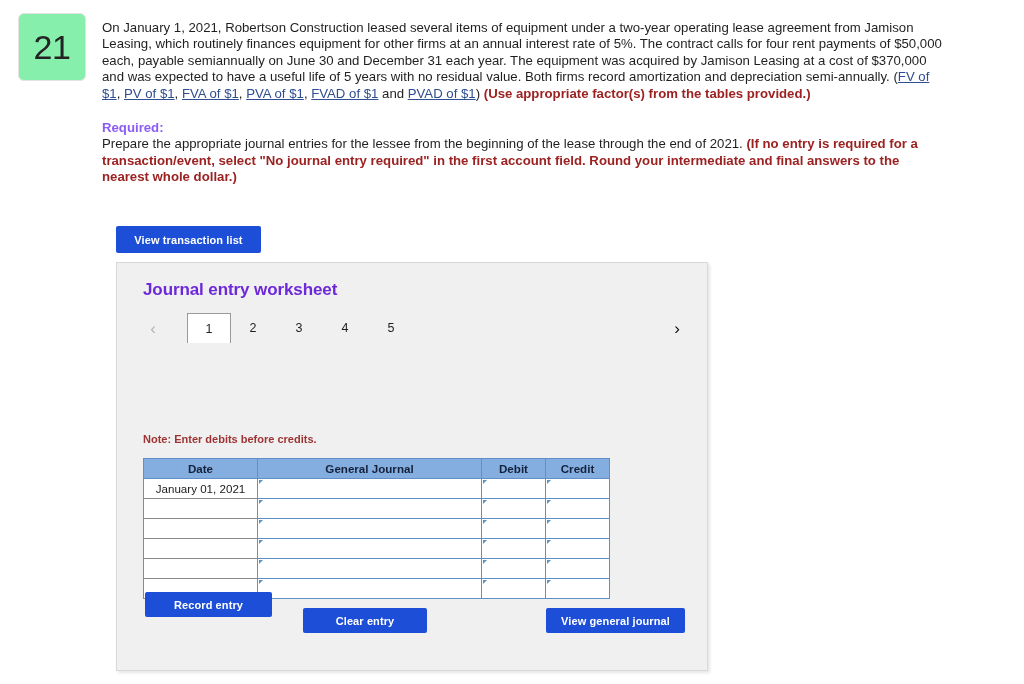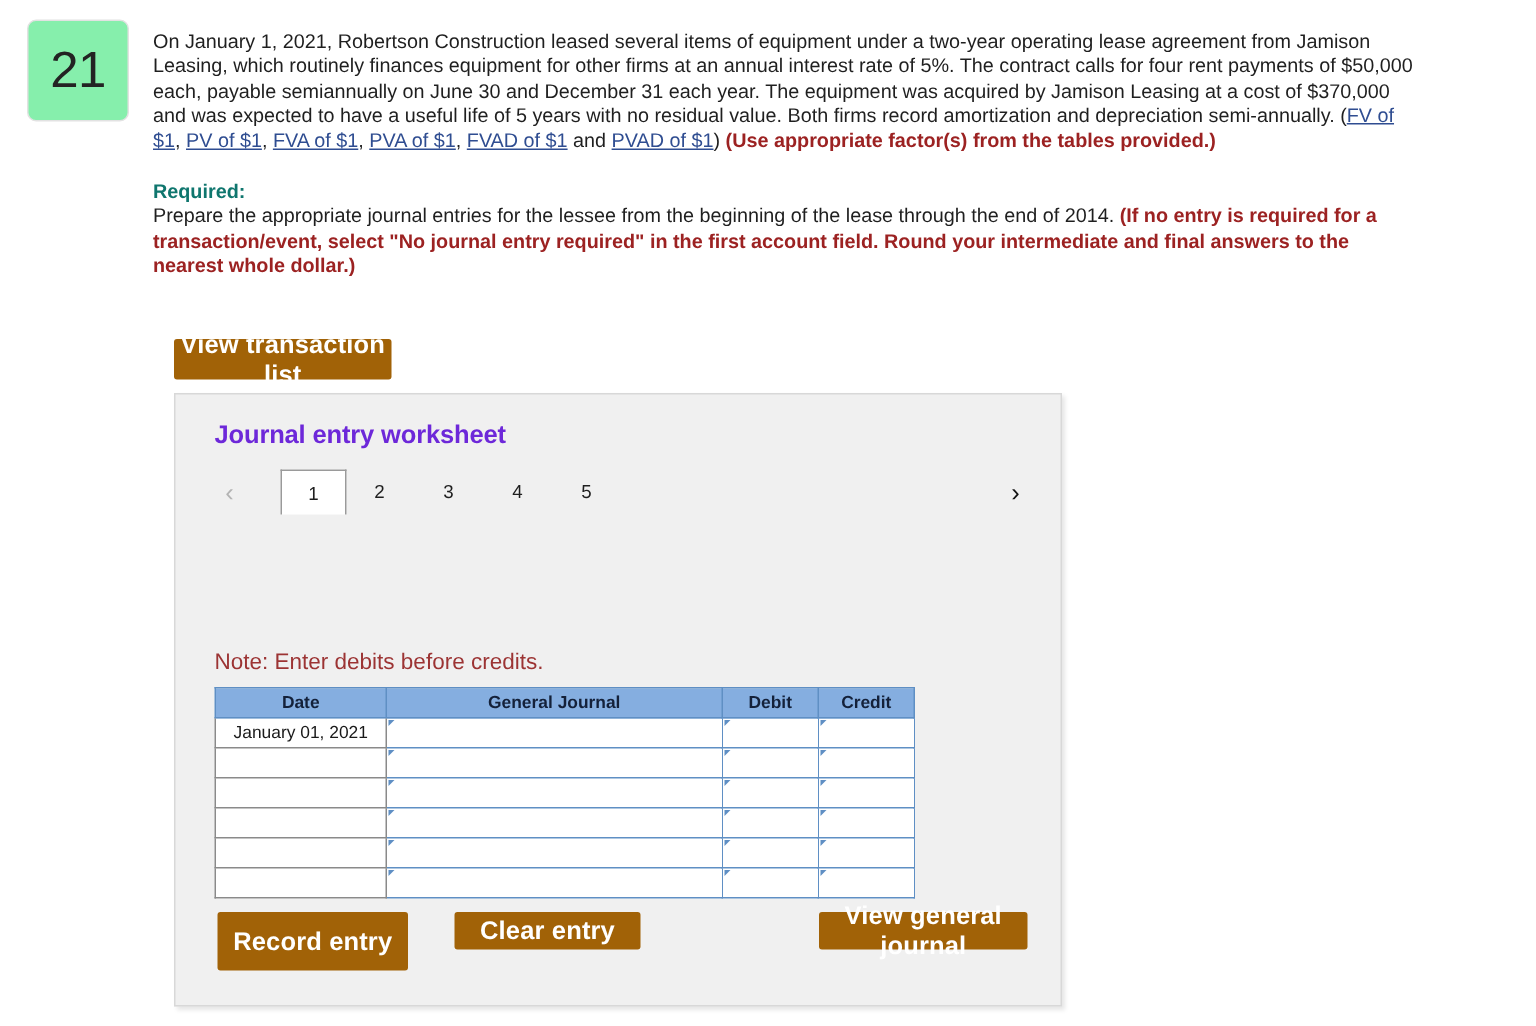--- a/index.html
+++ b/index.html
@@ -69,36 +69,36 @@
     font-weight: bold;
   }
 
   .required-block {
     margin-top: 18px;
   }
   .required-label {
     font-size: 13.2px;
     font-weight: bold;
     line-height: 16.4px;
-    color: #0f766e;
+    color: #8b5cf6;
   }
   .required-text {
     font-size: 13.2px;
     line-height: 16.4px;
     color: #1f1f1f;
   }
 
   
   .btn {
     display: inline-flex;
     align-items: center;
     justify-content: center;
-    background: #a16207;
+    background: #1d4ed8;
     color: #ffffff;
-    font-size: 17px;
+    font-size: 11px;
     font-weight: bold;
     border: none;
     border-radius: 2px;
     cursor: pointer;
     font-family: "Liberation Sans", sans-serif;
     letter-spacing: 0.1px;
     padding: 0;
   }
 
   .btn-view-transaction {
@@ -193,23 +193,23 @@
     left: 12px;
     top: 17px;
     font-size: 12.4px;
     color: #1a1a1a;
   }
 
   .note {
     position: absolute;
     left: 26px;
     top: 170px;
-    font-size: 15px;
+    font-size: 11px;
     color: #9c3434;
-    font-weight: normal;
+    font-weight: bold;
     text-align: center;
   }
 
   
   .jtable {
     position: absolute;
     left: 26px;
     top: 195px;
     border-collapse: collapse;
     table-layout: fixed;
@@ -262,23 +262,23 @@
     width: 0;
     height: 0;
     border-left: 4px solid #5f8fc4;
     border-bottom: 4px solid transparent;
   }
 
   
   .btn-record {
     position: absolute;
     left: 28px;
-    top: 345px;
+    top: 329px;
     width: 127px;
-    height: 39px;
+    height: 25px;
   }
   .btn-clear {
     position: absolute;
     left: 186px;
     top: 345px;
     width: 124px;
     height: 25px;
   }
   .btn-viewgj {
     position: absolute;
@@ -296,21 +296,21 @@
   <div class="qnum-box">
     <span class="qnum">21</span>
   </div>
 
   <div class="content">
 
     <p class="stem"><span>On January 1, 2021, Robertson Construction leased several items of equipment under a two-year operating lease agreement from Jamison Leasing, which routinely finances equipment for other firms at an annual interest rate of 5%.  The contract calls for four rent payments of $50,000 each, payable semiannually on June 30 and December 31 each year.  The equipment was acquired by Jamison Leasing at a cost of $370,000 and was expected to have a useful life of 5 years with no residual value.  Both firms record amortization and depreciation semi-annually. (</span><a class="link">FV of $1</a><span>, </span><a class="link">PV of $1</a><span>, </span><a class="link">FVA of $1</a><span>, </span><a class="link">PVA of $1</a><span>, </span><a class="link">FVAD of $1</a><span> and </span><a class="link">PVAD of $1</a><span>) </span><span class="redbold">(Use appropriate factor(s) from the tables provided.)</span></p>
 
     <div class="required-block">
       <div class="required-label">Required:</div>
-      <div class="required-text"><span>Prepare the appropriate journal entries for the lessee from the beginning of the lease through the end of 2014. </span><span class="redbold">(If no entry is required for a transaction/event, select "No journal entry required" in the first account field. Round your intermediate and final answers to the nearest whole dollar.)</span></div>
+      <div class="required-text"><span>Prepare the appropriate journal entries for the lessee from the beginning of the lease through the end of 2021. </span><span class="redbold">(If no entry is required for a transaction/event, select "No journal entry required" in the first account field. Round your intermediate and final answers to the nearest whole dollar.)</span></div>
     </div>
   </div>
 
   <button class="btn btn-view-transaction">View transaction list</button>
 
   <div class="worksheet">
 
     <div class="ws-title">Journal entry worksheet</div>
 
     <div class="tabs">

